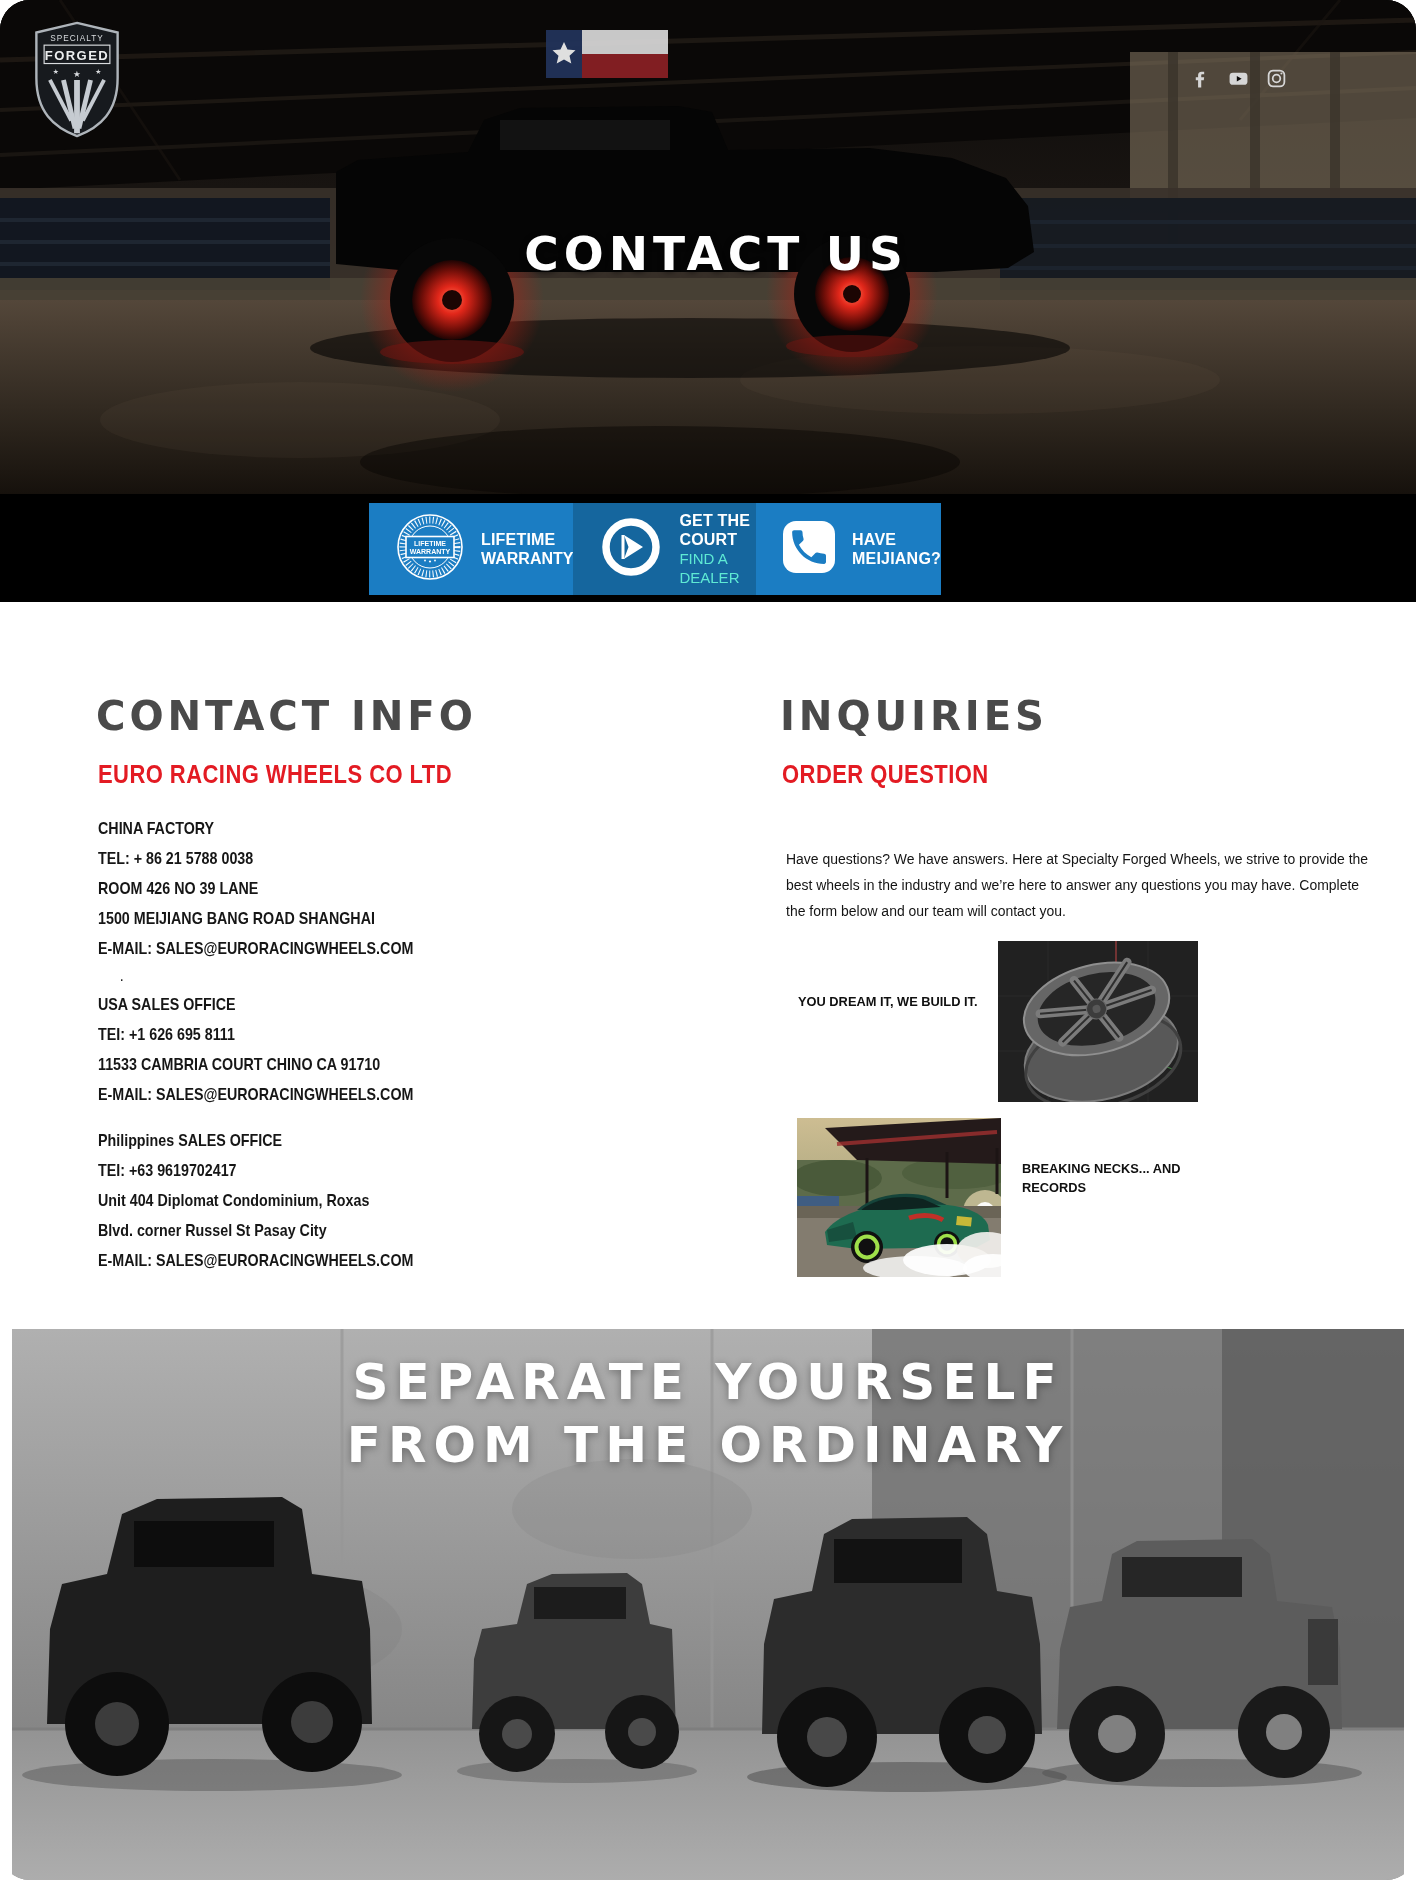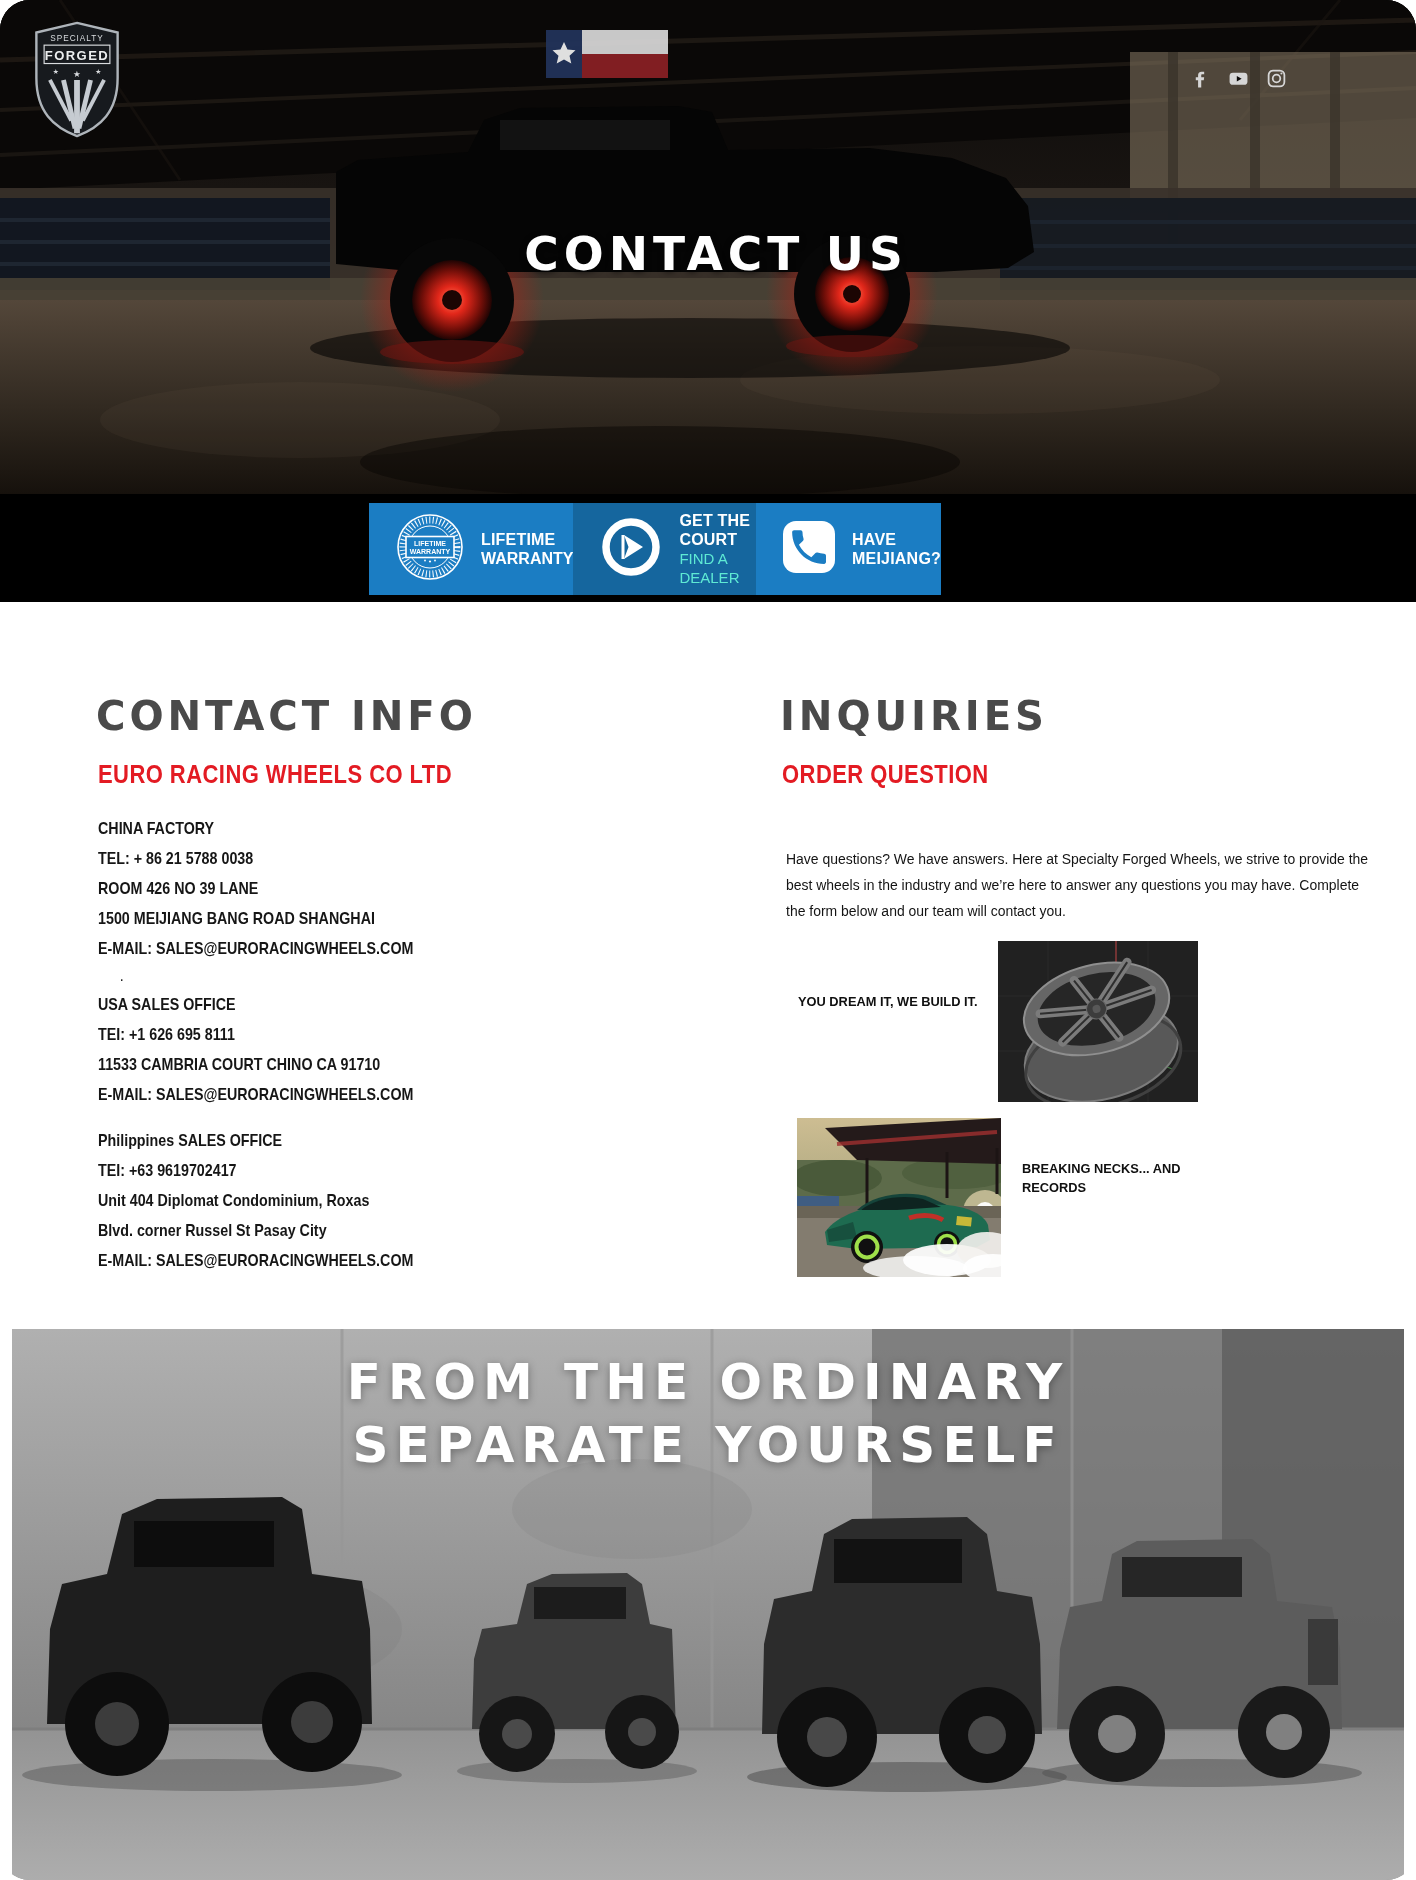--- a/index.html
+++ b/index.html
@@ -378,18 +378,18 @@
 
       <path d="M1045,400 L1048,320 L1058,278 L1090,272 L1100,225 L1125,212 L1240,210 L1258,225 L1265,272 L1320,278 L1328,320 L1330,400 Z" fill="#5c5c5c"></path>
       <rect x="1110" y="228" width="120" height="40" fill="#262626"></rect>
       <rect x="1296" y="290" width="30" height="66" fill="#3a3a3a"></rect>
       <circle cx="1105" cy="405" r="48" fill="#1a1a1a"></circle>
         <circle cx="1105" cy="405" r="19" fill="#808080"></circle>
       <circle cx="1272" cy="403" r="46" fill="#1a1a1a"></circle>
         <circle cx="1272" cy="403" r="18" fill="#808080"></circle>
     </svg>
     <div class="fb-text">
+      <div>SEPARATE YOURSELF</div>
       <div>FROM THE ORDINARY</div>
-      <div>SEPARATE YOURSELF</div>
     </div>
   </section>
 
 </div>
 
 </body></html>

